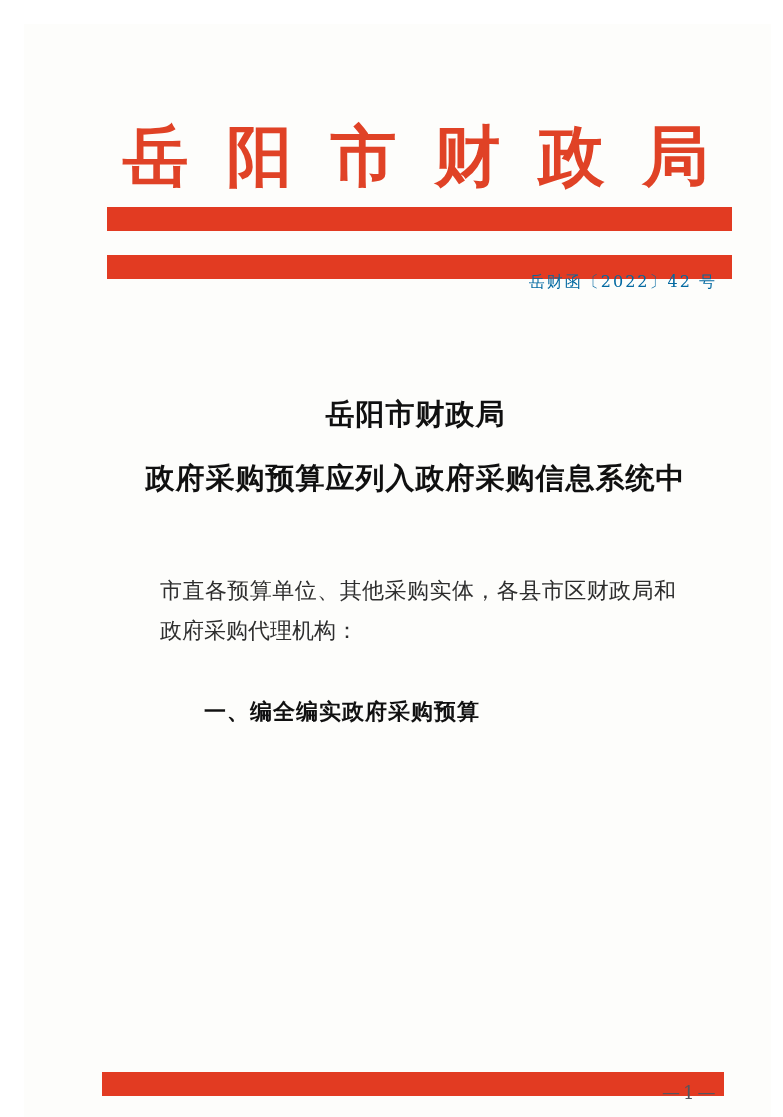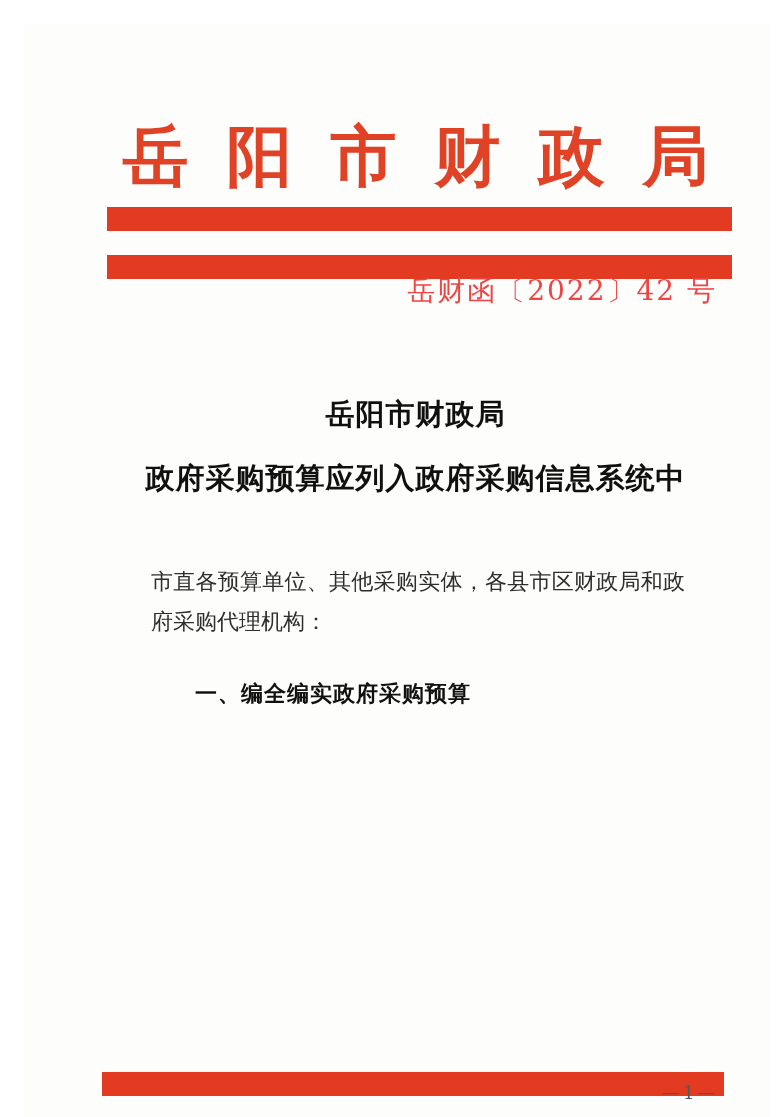--- a/index.html
+++ b/index.html
@@ -31,22 +31,22 @@
     top: 171px; left: 71px;
     width: 649px;
   }
   .head-rule .thick { height: 5px; background: #e23b22; }
   .head-rule .gap   { height: 3px; }
   .head-rule .thin  { height: 2px; background: #e23b22; }
   
   .doc-number {
     position: absolute;
     top: 236px; right: 78px;
-    font-size: 28px;
-    color: #ef4444;
+    font-size: 16px;
+    color: #0369a1;
     letter-spacing: 2px;
     white-space: nowrap;
   }
   
   .title {
     position: absolute;
     top: 346px; left: 0; right: 0;
     text-align: center;
     font-size: 29px;
     font-weight: bold;
@@ -57,21 +57,21 @@
   
   .body-text {
     position: absolute;
     top: 506px; left: 95px;
     width: 598px;
     font-size: 22px;
     line-height: 40px;
     color: #2e2e2e;
     text-align: justify;
   }
-  .body-text p { margin: 8px; }
+  .body-text p { margin: 17px; }
   .indent { text-indent: 2em; }
   .section-heading {
     font-weight: bold;
     text-indent: 2em;
     color: #111111;
     font-family: "DejaVu Sans", "Liberation Sans", sans-serif;
     letter-spacing: 1px;
   }
   
   .foot-rule {

